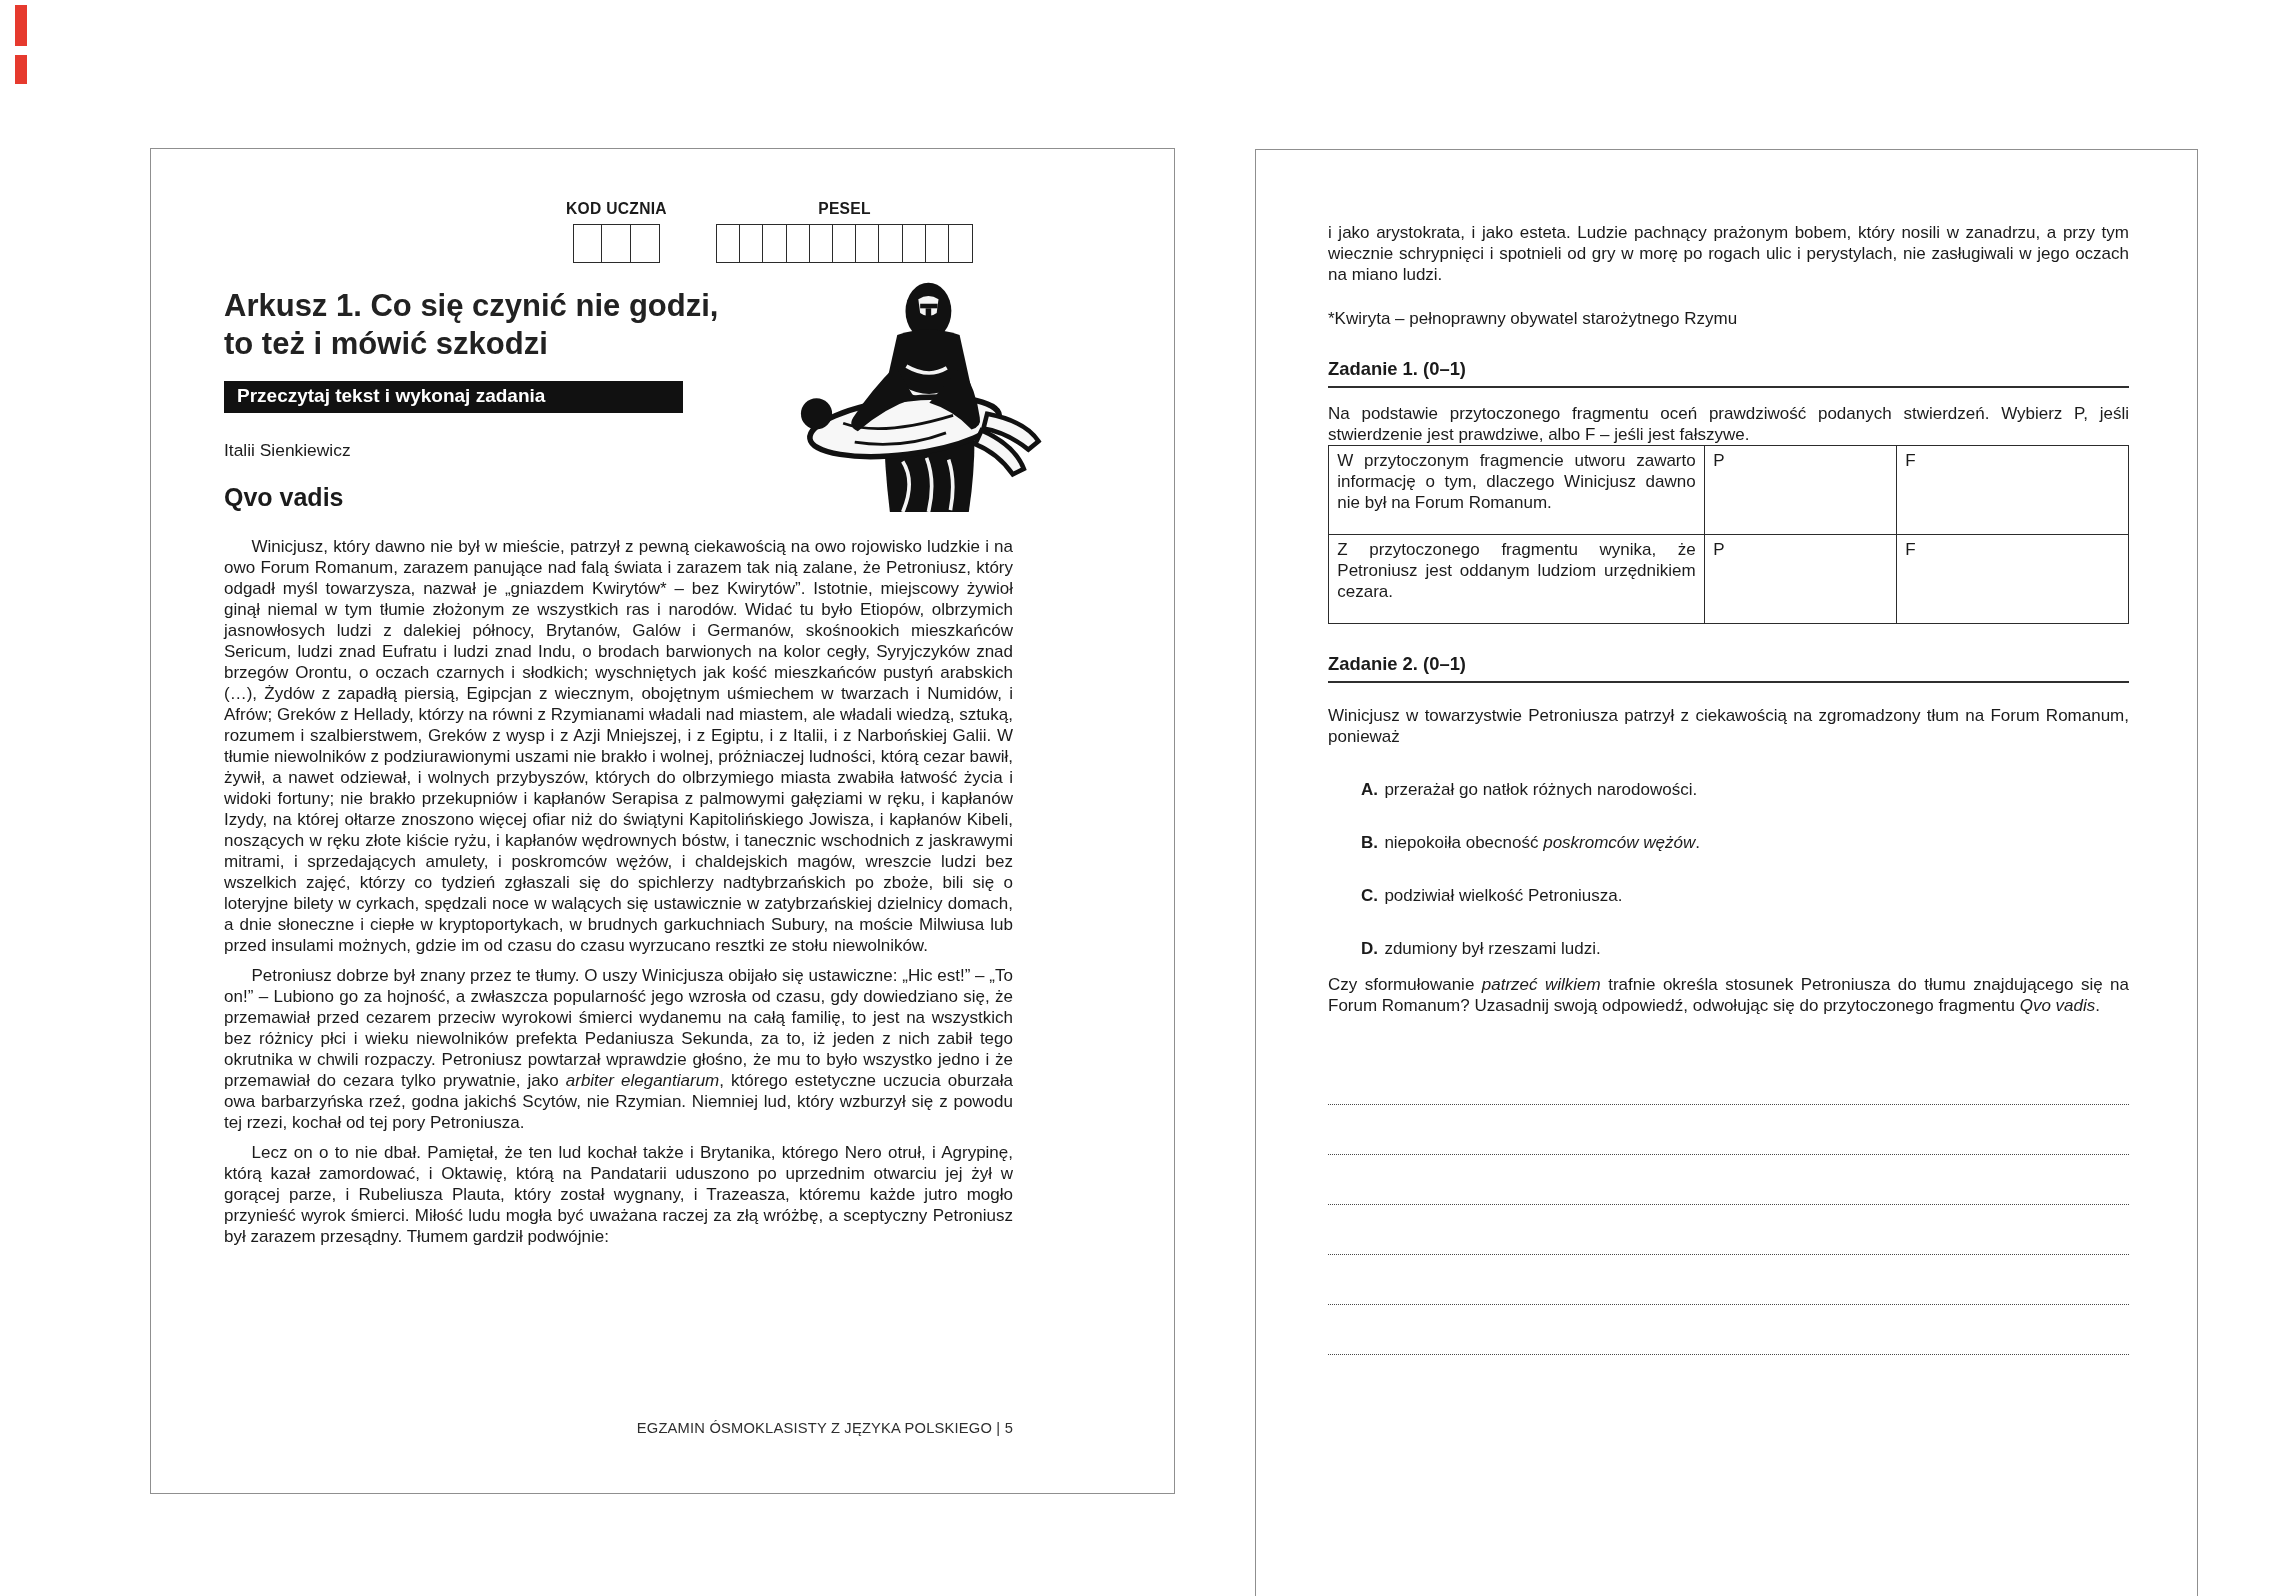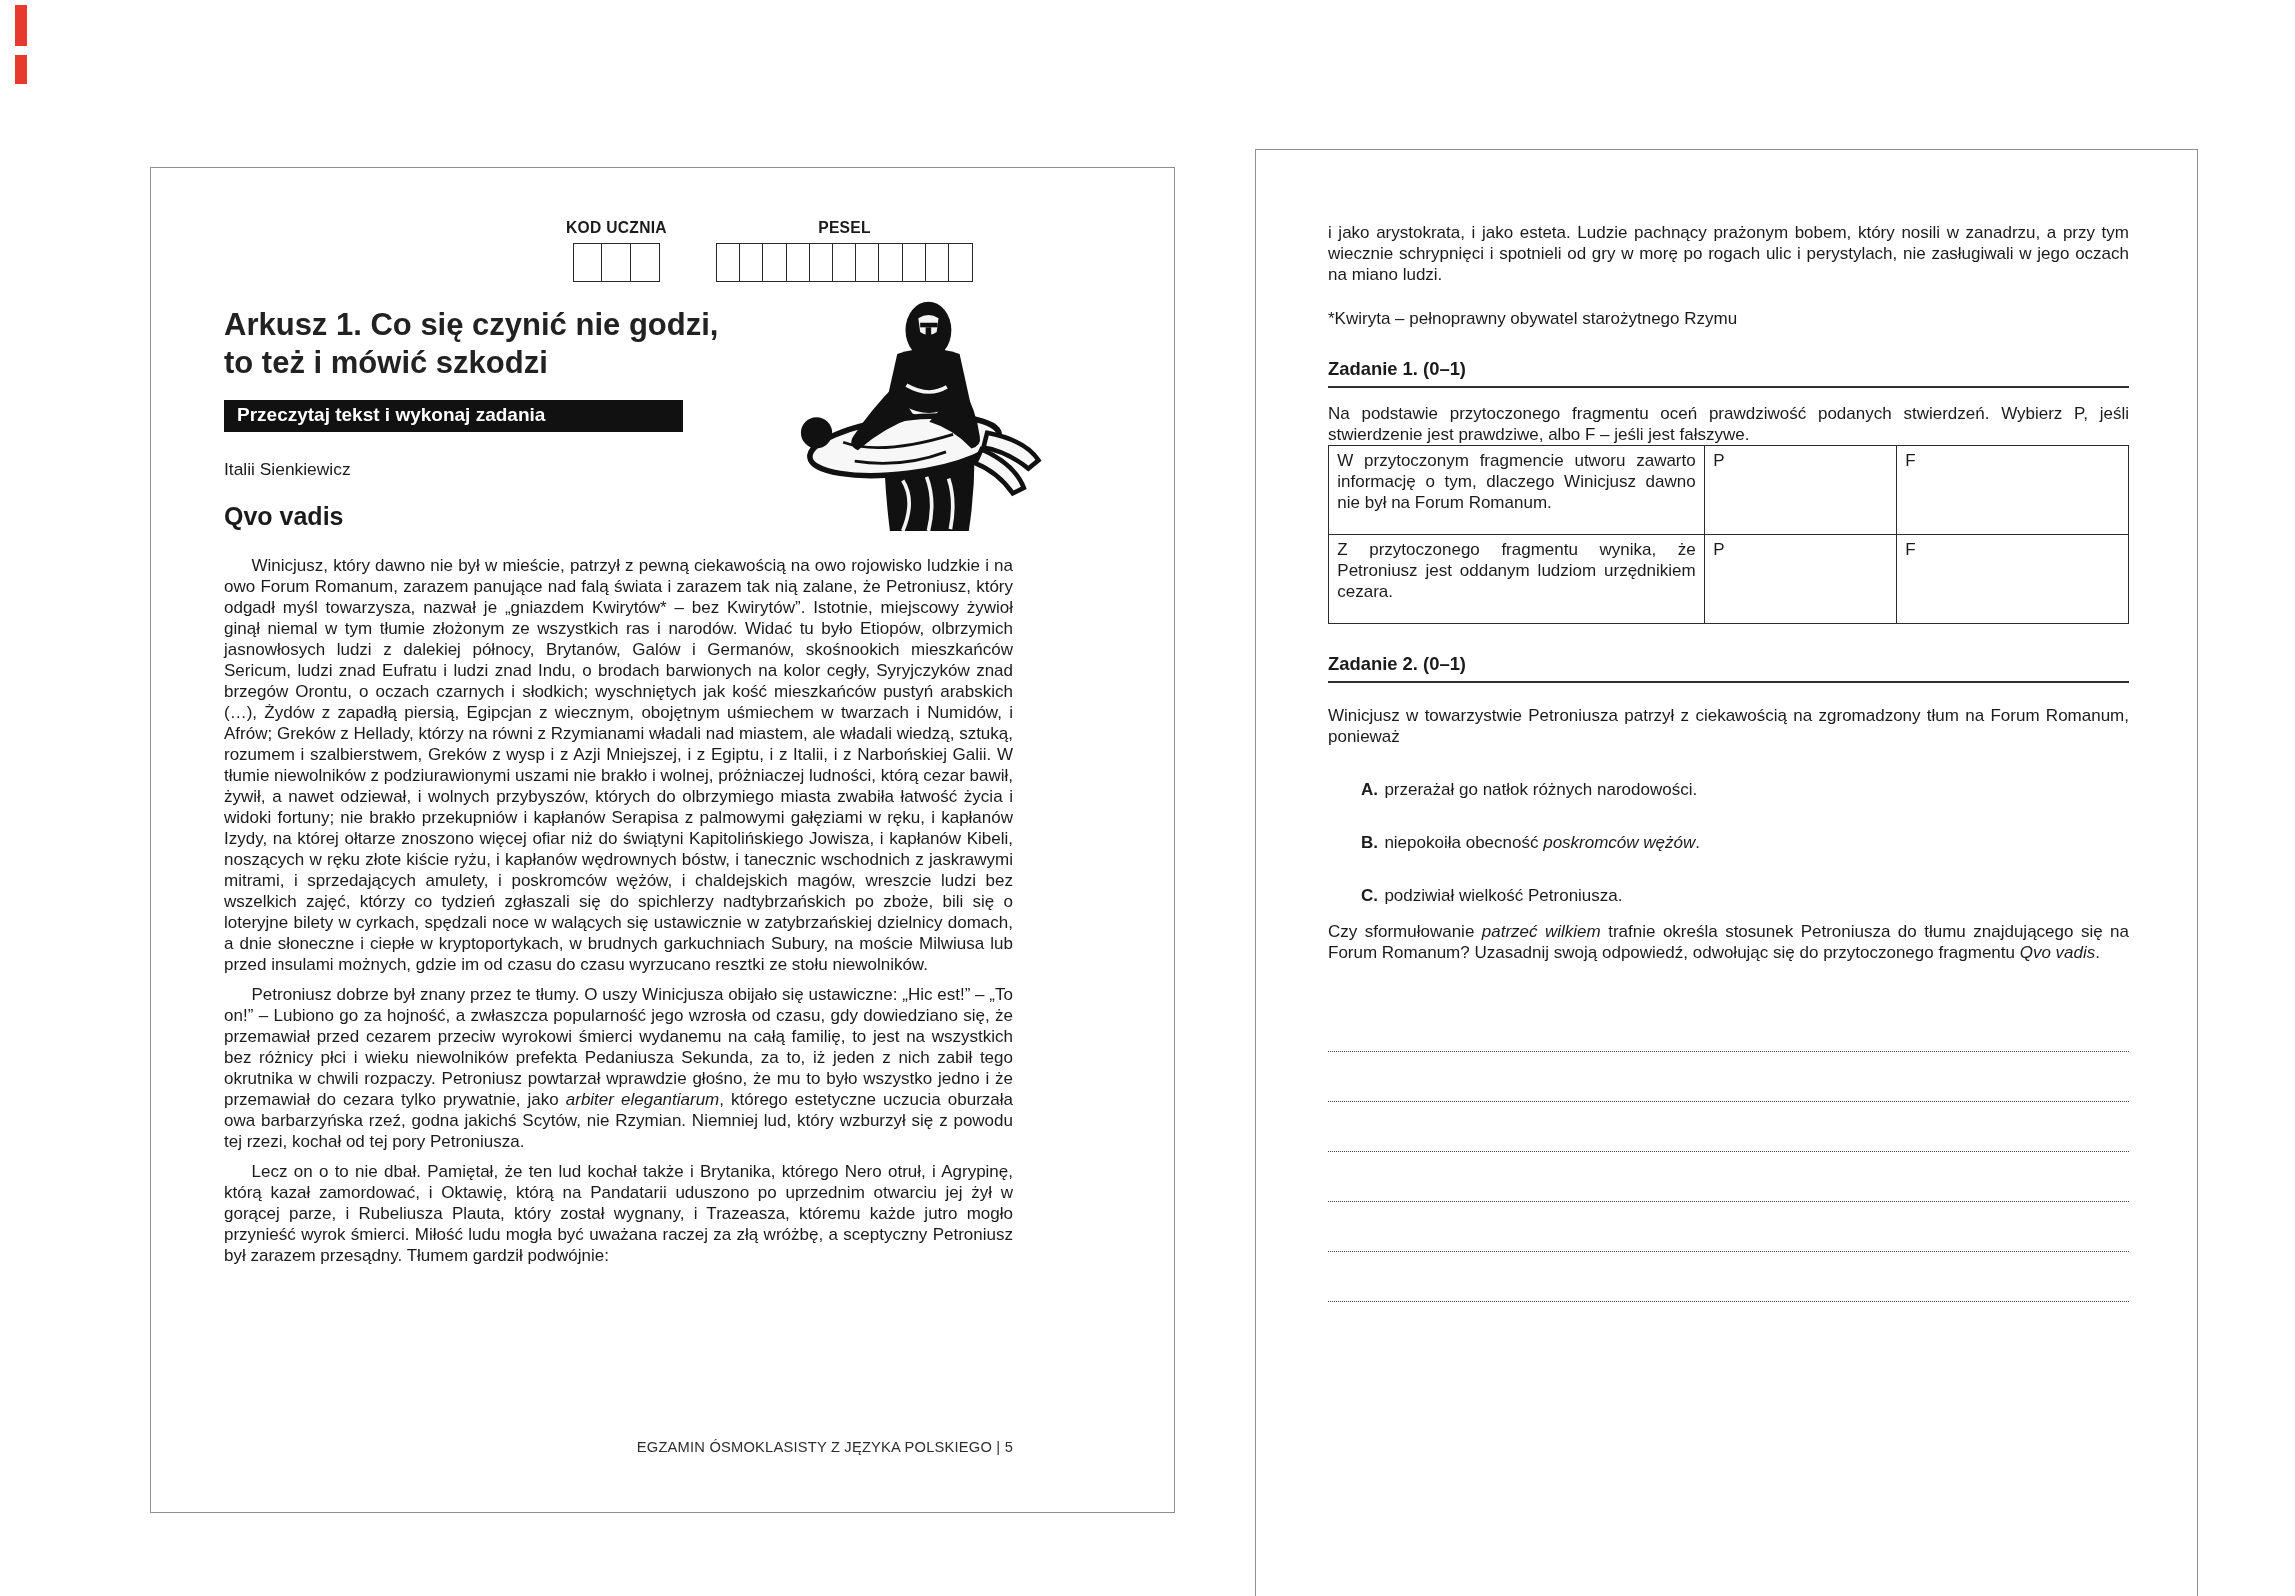--- a/index.html
+++ b/index.html
@@ -12,21 +12,21 @@
   }
   .red-mark { position: absolute; left: 14.7px; width: 12px; background: #e63a2e; }
   .red-mark.m1 { top: 4.6px;  height: 41px; }
   .red-mark.m2 { top: 55px; height: 28.5px; }
 
   .page {
     position: absolute;
     background: #ffffff;
     border: 0.9px solid #8f8f8f;
   }
-  .page-left  { left: 150px;  top: 167px; width: 1025px; height: 1346px; }
+  .page-left  { left: 150px;  top: 148px; width: 1025px; height: 1346px; }
   .page-right { left: 1255px; top: 149px; width: 943px; height: 1590px; }
 
   
   .kod-block   { position: absolute; left: 415px; top: 51px; text-align: center; }
   .pesel-block { position: absolute; left: 565px; top: 51px; text-align: center; }
   .code-label  { font-weight: bold; font-size: 15.6px; margin-bottom: 6.4px; letter-spacing: 0.3px; }
   .cells { display: flex; justify-content: center; }
   .cell  { width: 30px; height: 39px; border: 1.8px solid #2b2b2b; margin-left: -1.8px; background: #fff; }
   .cell:first-child { margin-left: 0; }
   .pesel-block .cell { width: 25px; }
@@ -195,20 +195,21 @@
         </tr>
       </tbody>
     </table>
 
     <div class="task-heading">Zadanie 2. (0–1)</div>
     <p class="body-text stem">Winicjusz w towarzystwie Petroniusza patrzył z ciekawością na zgromadzony tłum na Forum Romanum, ponieważ</p>
 
     <div class="option"><span class="opt-letter">A.</span><span>przerażał go natłok różnych narodowości.</span><span class="it"></span><span></span></div>
     <div class="option"><span class="opt-letter">B.</span><span>niepokoiła obecność </span><span class="it">poskromców wężów</span><span>.</span></div>
     <div class="option"><span class="opt-letter">C.</span><span>podziwiał wielkość Petroniusza.</span><span class="it"></span><span></span></div>
+    <div class="option"><span class="opt-letter">D.</span><span>zdumiony był rzeszami ludzi.</span><span class="it"></span><span></span></div>
 
     <p class="body-text task-instruction"><span>Czy sformułowanie </span><span class="it">patrzeć wilkiem</span><span> trafnie określa stosunek Petroniusza do tłumu znajdującego się na Forum Romanum? Uzasadnij swoją odpowiedź, odwołując się do przytoczonego fragmentu </span><span class="it">Qvo vadis</span><span>.</span></p>
 
     <div class="answer-lines">
       <div class="dotted-line"></div>
       <div class="dotted-line"></div>
       <div class="dotted-line"></div>
       <div class="dotted-line"></div>
       <div class="dotted-line"></div>
       <div class="dotted-line"></div>

